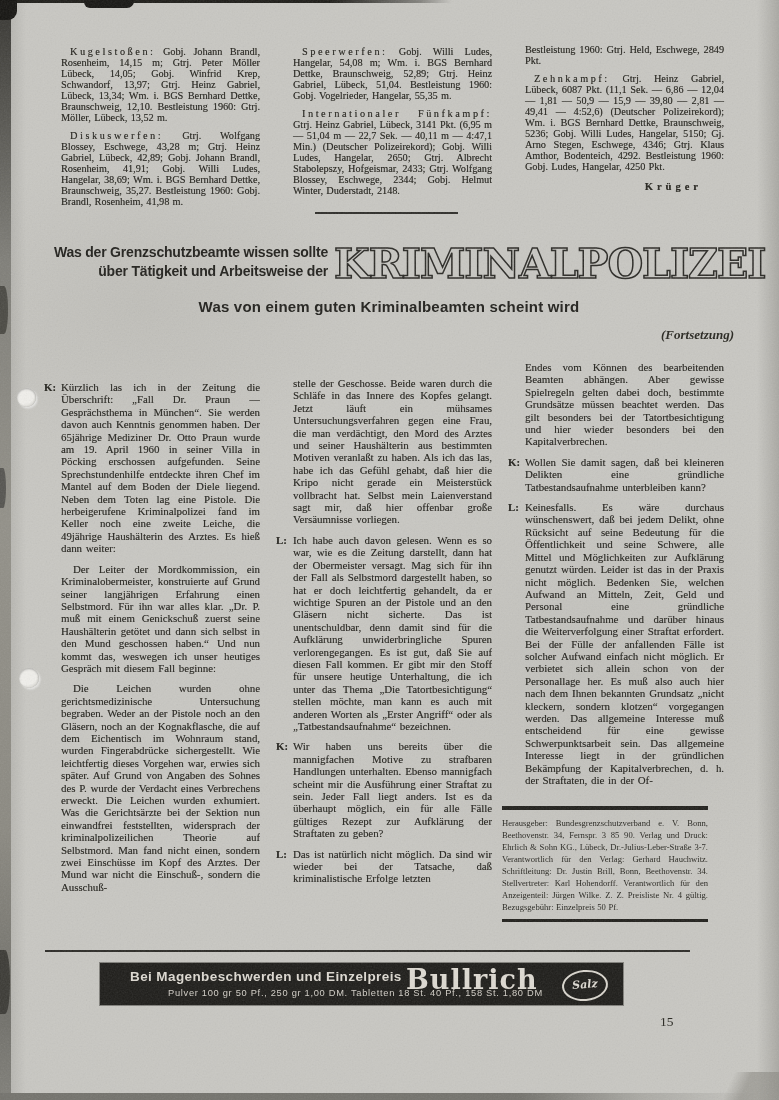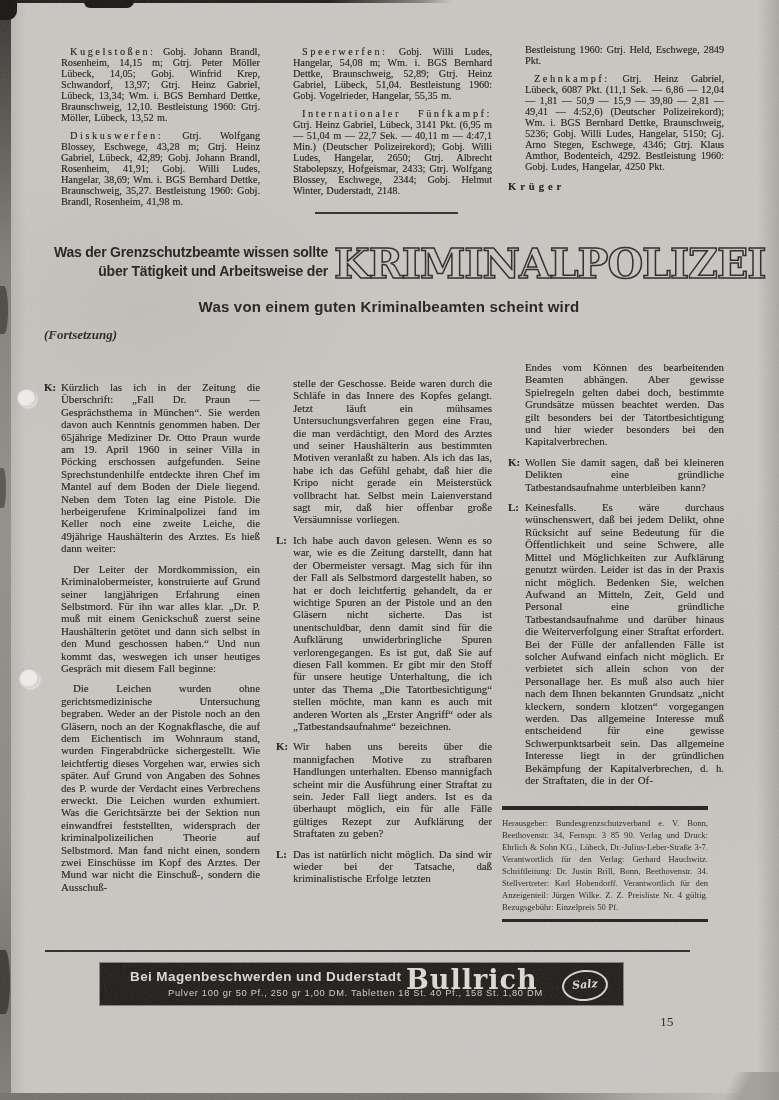--- a/index.html
+++ b/index.html
@@ -27,32 +27,32 @@
     box-shadow: inset 0 1px 2px rgba(0,0,0,.28), 1.5px 1.5px 2px rgba(255,255,255,.55);}
   .hole1{left:17px;top:388px;width:19px;height:19px;}
   .hole2{left:19px;top:668px;width:20px;height:20px;}
 
   
   .scol{top:46px;width:216px;font-size:10.2px;line-height:11px;text-align:justify;word-spacing:.8px;
     text-shadow:.2px .2px .3px rgba(40,38,35,.55);}
   .scol p{margin:0 0 7px 17px;text-indent:9px;}
   .scol p.cont{text-indent:0;}
   .lead{letter-spacing:2.6px;}
-  .sig{margin-top:9px;text-align:left;padding-right:22px;font-weight:bold;letter-spacing:4px;font-size:10.5px;}
+  .sig{margin-top:9px;text-align:right;padding-right:22px;font-weight:bold;letter-spacing:4px;font-size:10.5px;}
   .sports-rule{left:315px;top:212px;width:143px;height:2px;background:#2e2d29;}
 
   
   .kicker{left:40px;top:243px;width:288px;text-align:right;font-family:"Liberation Sans",sans-serif;
     font-weight:bold;font-size:14px;line-height:18.5px;letter-spacing:-.2px;color:#21201c;}
   .bigtitle{left:334px;top:236px;width:414px;height:58px;font-family:"DejaVu Serif",serif;font-weight:bold;
     font-size:41px;line-height:56px;letter-spacing:-1px;white-space:nowrap;color:transparent;
     -webkit-text-stroke:1.5px #2a2925;}
   .subtitle{left:44px;top:298px;width:690px;text-align:center;font-family:"Liberation Sans",sans-serif;
     font-weight:bold;font-size:15px;color:#21201c;letter-spacing:.2px;}
-  .forts{left:44px;top:327px;width:690px;text-align:left;font-weight:bold;font-style:italic;font-size:13px;}
+  .forts{left:44px;top:327px;width:690px;text-align:right;font-weight:bold;font-style:italic;font-size:13px;}
   .art-head{left:44px;top:354px;width:410px;text-align:center;font-weight:bold;font-size:15.5px;letter-spacing:.5px;}
 
   
   .acol{width:216px;font-size:10.8px;line-height:12.4px;text-align:justify;word-spacing:1.1px;overflow:hidden;
     text-shadow:.2px .2px .3px rgba(40,38,35,.5);}
   .acol p{margin:0 0 8px 0;padding-left:17px;position:relative;}
   .acol p.ind{text-indent:12px;}
   .acol p.cont{padding-left:17px;}
   .spk{position:absolute;left:0;top:0;font-weight:bold;}
   .acol1{left:44px;top:381px;height:558px;}
@@ -143,21 +143,21 @@
     <p class="cont"><span>Endes vom Können des bearbeitenden Beamten abhängen. Aber gewisse Spielregeln gelten dabei doch, bestimmte Grundsätze müssen beachtet werden. Das gilt besonders bei der Tatortbesichtigung und hier wieder besonders bei den Kapitalverbrechen.</span></p>
     <p><span class="spk">K:</span><span>Wollen Sie damit sagen, daß bei kleineren Delikten eine gründliche Tatbestandsaufnahme unterbleiben kann?</span></p>
     <p><span class="spk">L:</span><span>Keinesfalls. Es wäre durchaus wünschenswert, daß bei jedem Delikt, ohne Rücksicht auf seine Bedeutung für die Öffentlichkeit und seine Schwere, alle Mittel und Möglichkeiten zur Aufklärung genutzt würden. Leider ist das in der Praxis nicht möglich. Bedenken Sie, welchen Aufwand an Mitteln, Zeit, Geld und Personal eine gründliche Tatbestandsaufnahme und darüber hinaus die Weiterverfolgung einer Straftat erfordert. Bei der Fülle der anfallenden Fälle ist solcher Aufwand einfach nicht möglich. Er verbietet sich allein schon von der Personallage her. Es muß also auch hier nach dem Ihnen bekannten Grundsatz „nicht kleckern, sondern klotzen“ vorgegangen werden. Das allgemeine Interesse muß entscheidend für eine gewisse Schwerpunktsarbeit sein. Das allgemeine Interesse liegt in der gründlichen Bekämpfung der Kapitalverbrechen, d. h. der Straftaten, die in der Of-</span></p>
   </div>
 
   <div class="abs imprint">Herausgeber: Bundesgrenzschutzverband e. V. Bonn, Beethovenstr. 34, Fernspr. 3 85 90. Verlag und Druck: Ehrlich &amp; Sohn KG., Lübeck, Dr.-Julius-Leber-Straße 3-7. Verantwortlich für den Verlag: Gerhard Hauchwitz. Schriftleitung: Dr. Justin Brill, Bonn, Beethovenstr. 34. Stellvertreter: Karl Hohendorff. Verantwortlich für den Anzeigenteil: Jürgen Wilke. Z. Z. Preisliste Nr. 4 gültig. Bezugsgebühr: Einzelpreis 50 Pf.</div>
 
   <div class="abs bottom-rule"></div>
 
   <div class="abs ad">
-    <span class="ad-line1">Bei Magenbeschwerden und Duderstadt</span>
+    <span class="ad-line1">Bei Magenbeschwerden und Einzelpreis</span>
     <span class="ad-brand">Bullrich</span>
     <span class="ad-logo">Salz</span>
     <span class="ad-line2">Pulver 100 gr 50 Pf., 250 gr 1,00 DM. Tabletten 18 St. 40 Pf., 158 St. 1,80 DM</span>
   </div>
 
   <div class="abs pagenum">15</div>
 
   <svg class="abs noise" width="779" height="1100">
     <filter id="grain">
       <feTurbulence type="fractalNoise" baseFrequency="0.65" numOctaves="2" stitchTiles="stitch"></feTurbulence>

